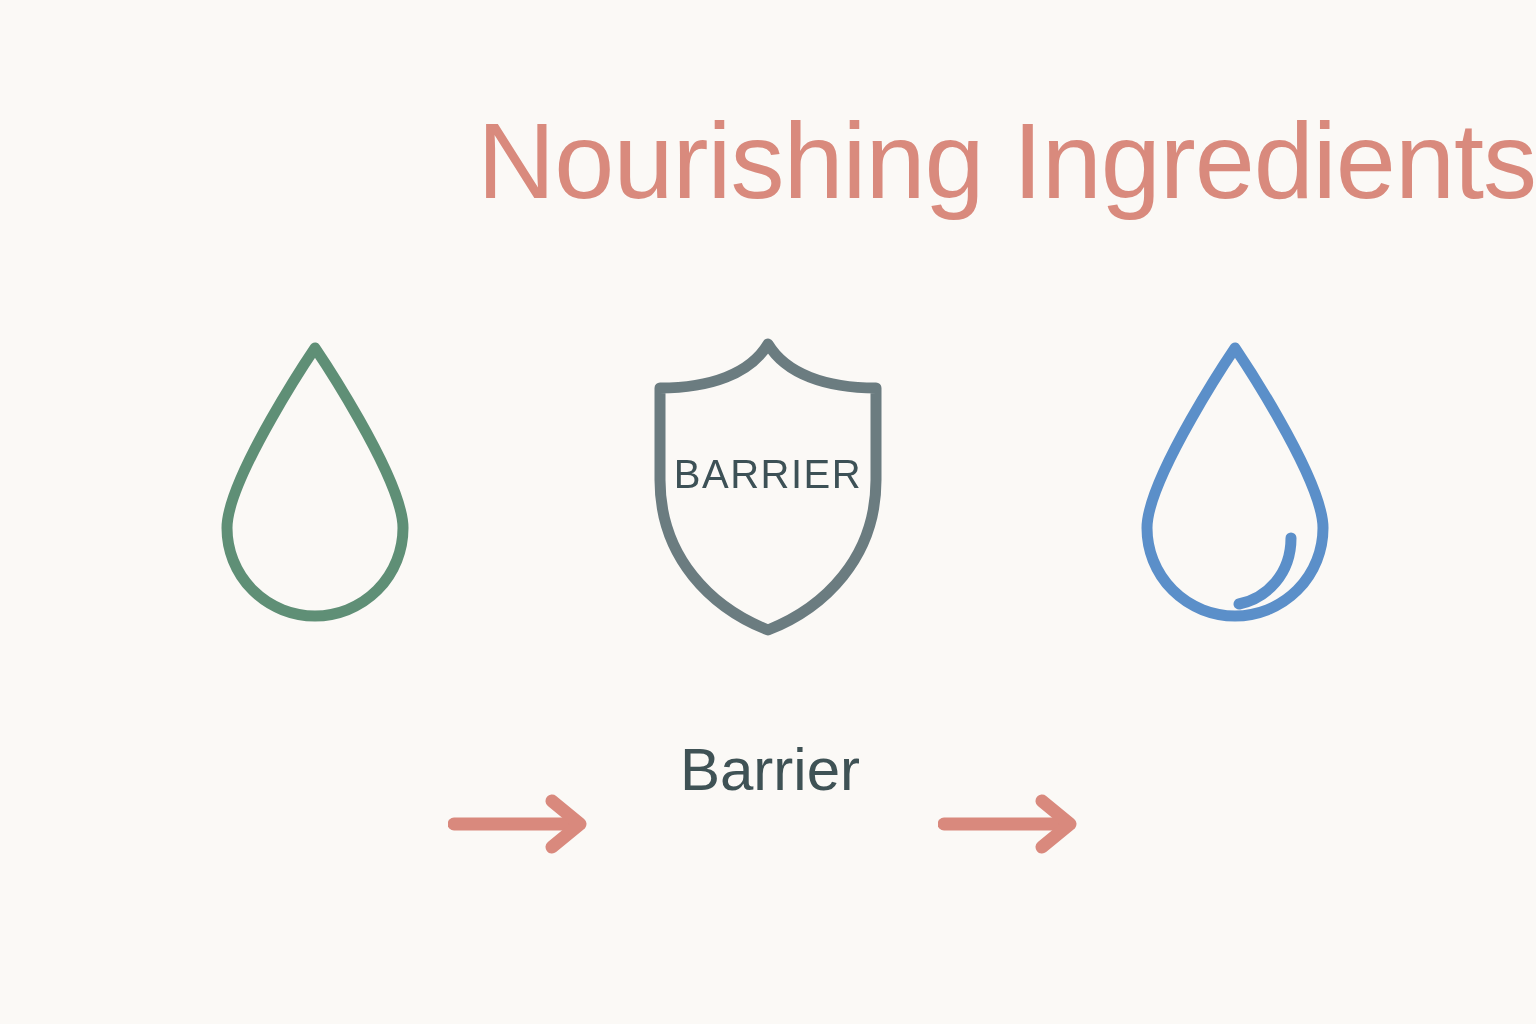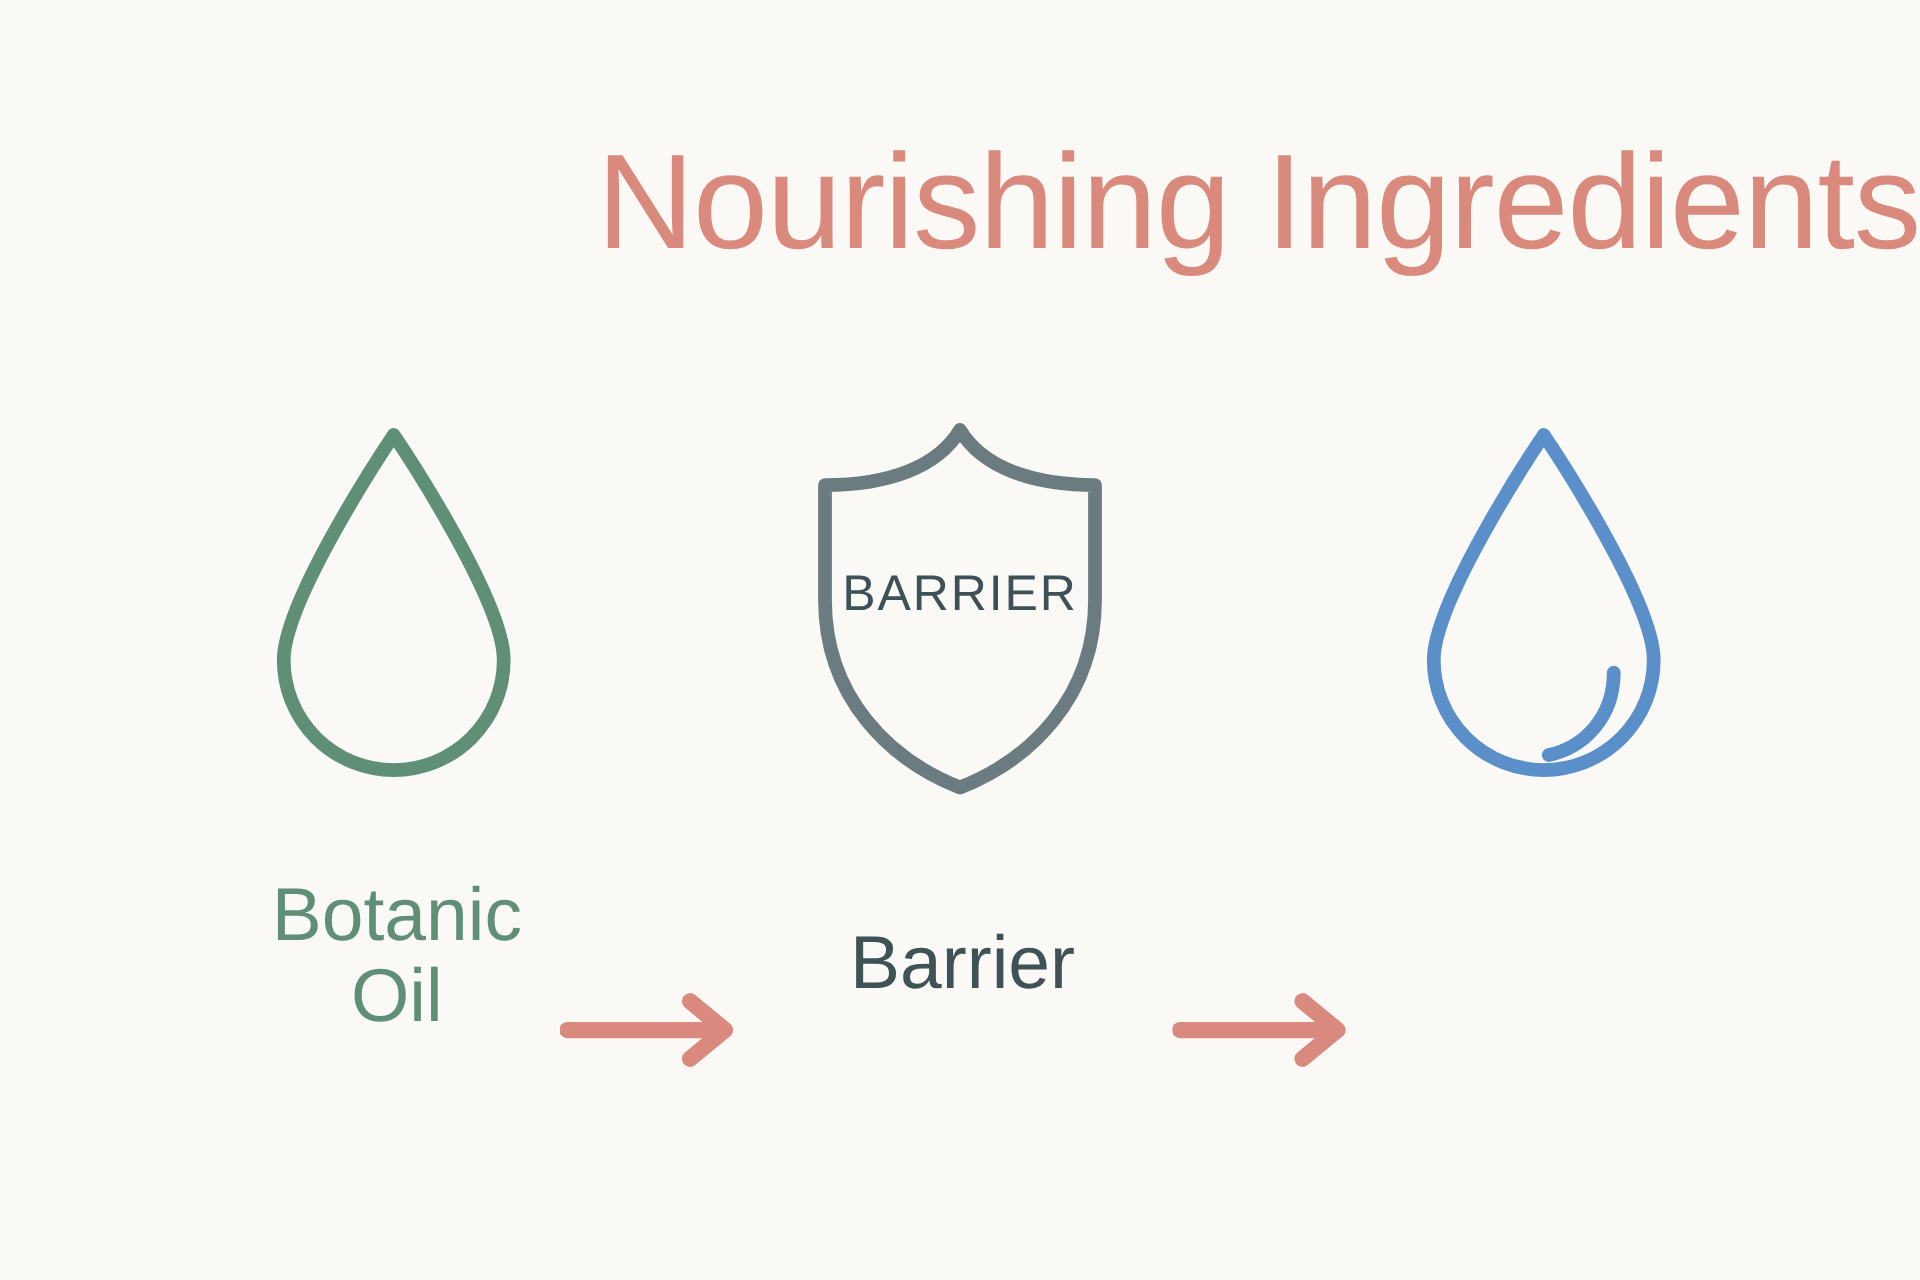--- a/index.html
+++ b/index.html
@@ -161,18 +161,17 @@
                  C130 18 42 148 42 198
                  a88 88 0 0 0 176 0
                  C218 148 130 18 130 18 Z" fill="none" stroke="#5b8fc9" stroke-width="11" stroke-linejoin="round" stroke-linecap="round"></path>
         <path d="M186 208
                  C186 244 162 268 134 274" fill="none" stroke="#5b8fc9" stroke-width="11" stroke-linecap="round"></path>
       </svg>
     </div>
 
   </div>
 
-  <div class="label label-oil">Botanic Oil</div>
 
   <div class="label label-barrier">Barrier</div>
 
 
 </div>
 
 </body></html>

